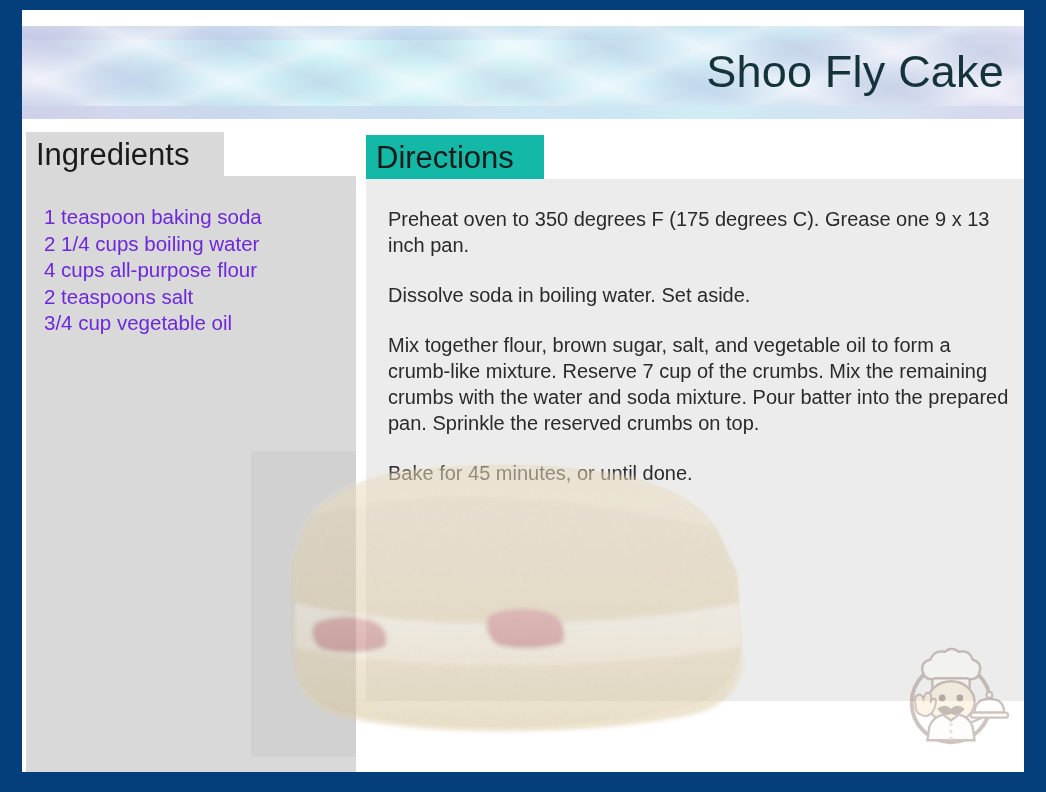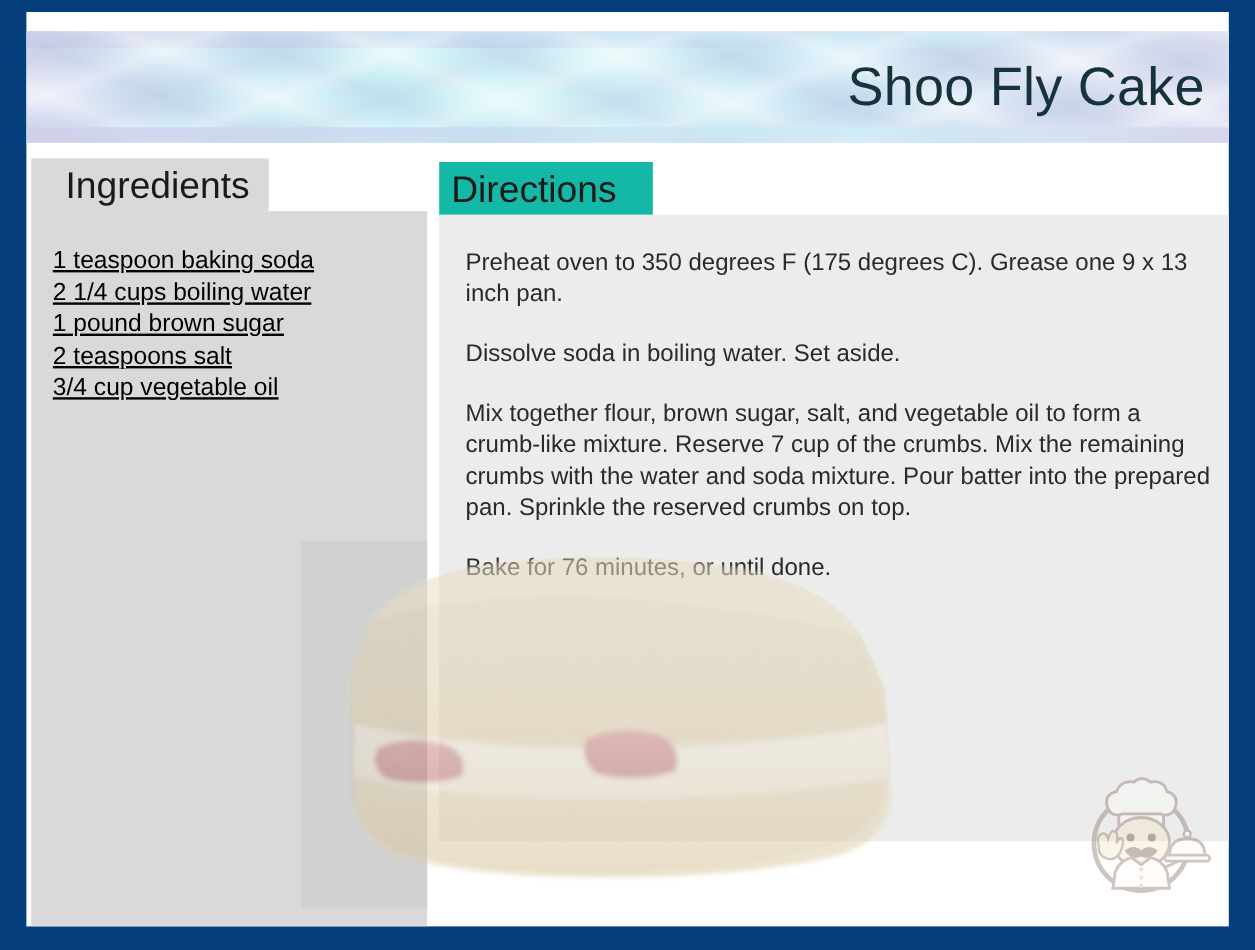--- a/index.html
+++ b/index.html
@@ -99,21 +99,20 @@
     padding: 0 16px 0 10px;
     font-size: 31px;
     color: #1a1a1a;
     line-height: 1;
   }
   #tab-ingredients {
     left: 4px;
     top: 122px;
     width: 198px;
     background: #d9d9d9;
-    justify-content: flex-end;
   }
   #tab-directions {
     left: 344px;
     top: 125px;
     width: 178px;
     background: #14b8a6;
   }
 
   
   #panel-ingredients {
@@ -137,23 +136,22 @@
   #ingredient-list {
     position: absolute;
     left: 18px;
     top: 28px;
     right: 8px;
     list-style: none;
   }
   #ingredient-list li {
     font-size: 20.5px;
     line-height: 26.5px;
-    color: #000000;
+    color: #6d28d9;
     white-space: nowrap;
-    text-decoration: underline;
   }
 
   
   #directions-body {
     position: absolute;
     left: 22px;
     top: 27px;
     width: 628px;
   }
   #directions-body p {
@@ -214,36 +212,36 @@
     </div>
 
     <div class="section-tab" id="tab-ingredients">
       <span>Ingredients</span>
     </div>
 
     <div id="panel-ingredients">
       <ul id="ingredient-list">
         <li>1 teaspoon baking soda</li>
         <li>2 1/4 cups boiling water</li>
-        <li>1 pound brown sugar</li>
+        <li>4 cups all-purpose flour</li>
         <li>2 teaspoons salt</li>
         <li>3/4 cup vegetable oil</li>
       </ul>
     </div>
 
     <div class="section-tab" id="tab-directions">
       <span>Directions</span>
     </div>
 
     <div id="panel-directions">
       <div id="directions-body">
         <p>Preheat oven to 350 degrees F (175 degrees C).  Grease one 9 x 13 inch pan.</p>
         <p>Dissolve soda in boiling water. Set aside.</p>
         <p>Mix together flour, brown sugar, salt, and vegetable oil to form a crumb-like mixture.  Reserve 7 cup of the crumbs.  Mix the remaining crumbs with the water and soda mixture.  Pour batter into the prepared pan.  Sprinkle the reserved crumbs on top.</p>
-        <p>Bake for 76 minutes, or until done.</p>
+        <p>Bake for 45 minutes, or until done.</p>
       </div>
     </div>
 
     <div id="cake-photo-left-shade"></div>
     <div id="cake-photo">
       <svg viewBox="0 0 516 306" xmlns="http://www.w3.org/2000/svg">
         <defs>
           <linearGradient id="spongeTop" x1="0" y1="0" x2="0" y2="1">
             <stop offset="0%" stop-color="#efdfbb"></stop>
             <stop offset="18%" stop-color="#f6ecd3"></stop>

